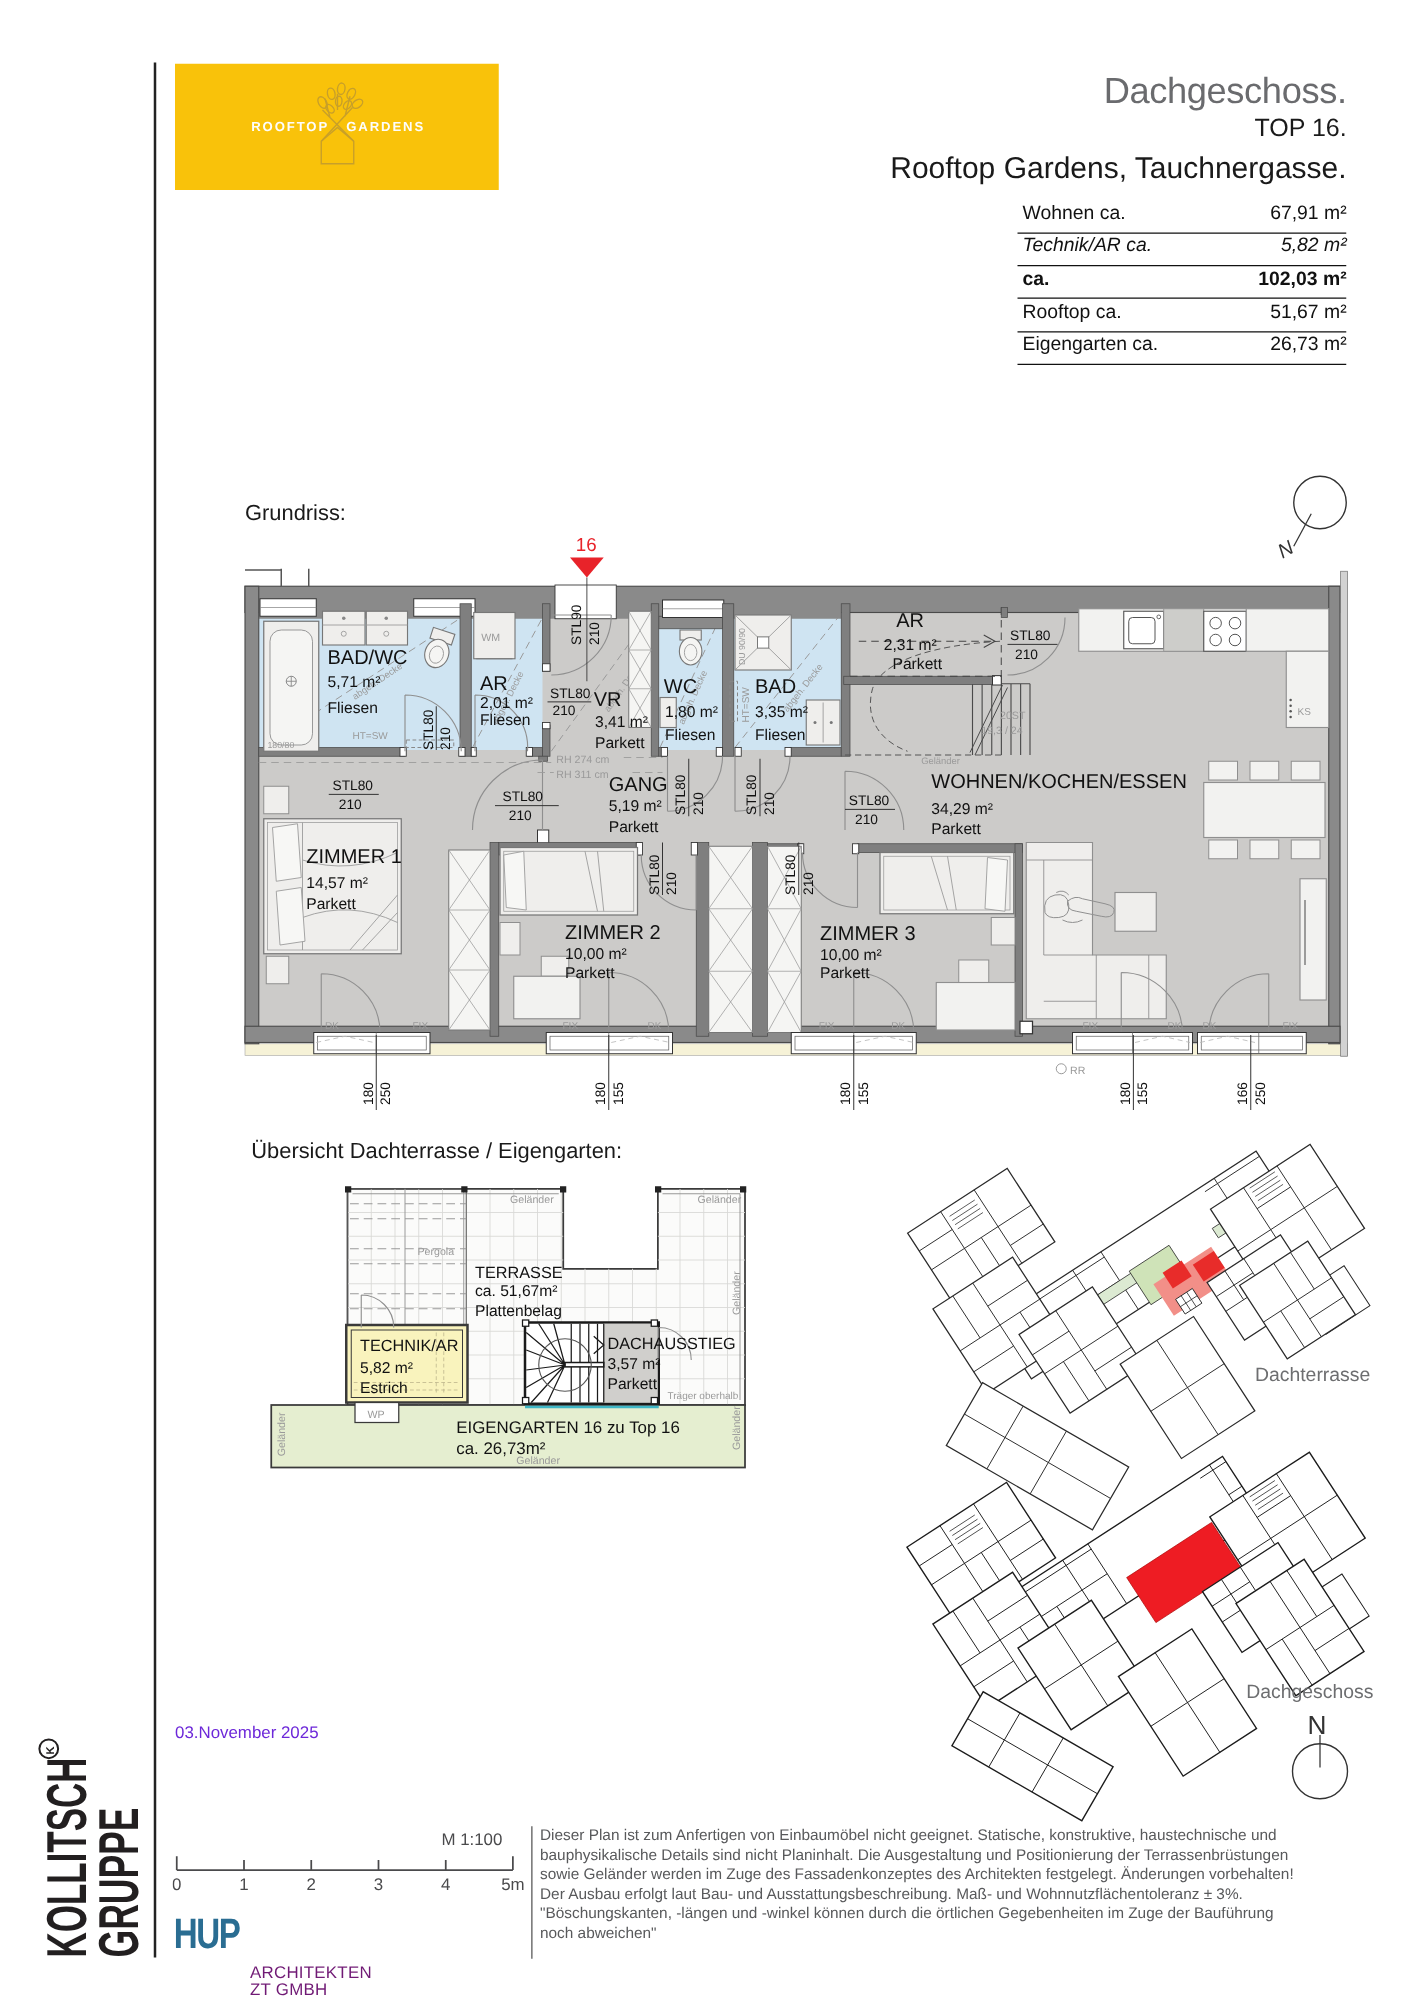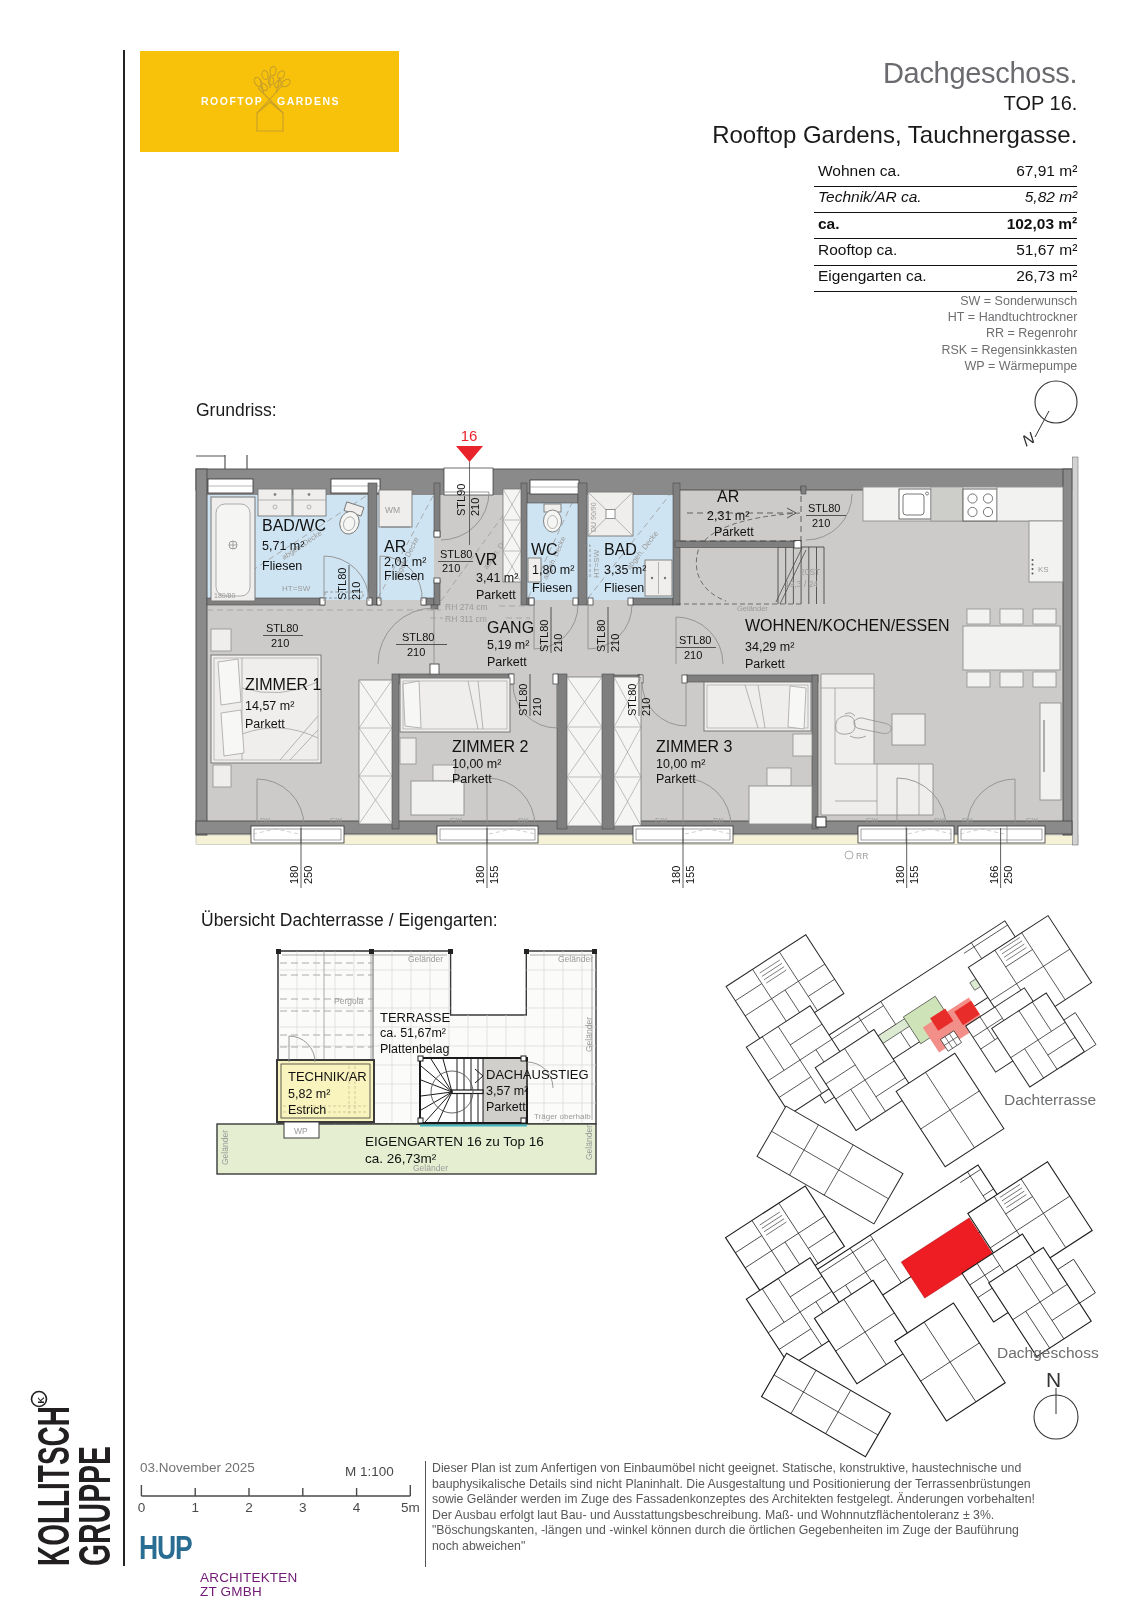--- a/index.html
+++ b/index.html
@@ -66,23 +66,20 @@
     <span class="row-label" style="padding-left:4px;">Rooftop ca.</span>
         <span class="row-val">51,67 m²</span>
       </div>
 
   <div style="display:flex;justify-content:space-between;border-bottom:1.6px solid #111;height:23.8px;align-items:flex-start;padding-top:1.5px;">
     <span class="row-label" style="padding-left:4px;">Eigengarten ca.</span>
         <span class="row-val">26,73 m²</span>
       </div>
 </div>
 
-<div class="abs" style="right:53.7px;top:293px;text-align:right;font-size:12.5px;color:#6d6e70;line-height:16.2px;">
-SW&nbsp;= Sonderwunsch<br>HT&nbsp;= Handtuchtrockner<br>RR&nbsp;= Regenrohr<br>RSK&nbsp;= Regensinkkasten<br>WP&nbsp;= Wärmepumpe
-</div>
 
 <div class="abs" style="left:196px;top:400px;font-size:17.5px;color:#1a1a1a;">Grundriss:</div>
 
 <div class="abs" style="left:201px;top:910px;font-size:17.5px;color:#1a1a1a;">Übersicht Dachterrasse / Eigengarten:</div>
 
 <svg class="abs" style="left:0;top:0;" width="1131" height="1600" viewBox="0 0 1131 1600">
 <g id="floorplan" stroke-linecap="butt">
 
   <rect x="207" y="483" width="856" height="338" fill="#cccbc9"></rect>
 
@@ -812,23 +809,23 @@
   <text transform="translate(1026,447) rotate(-29)" font-size="16" fill="#333" stroke="none" font-style="italic">N</text>
 </g>
 
 <g id="north-bottom" stroke="#333" fill="none">
   <circle cx="1056" cy="1417" r="22" stroke-width="1.1"></circle>
   <line x1="1056" y1="1388" x2="1056" y2="1414" stroke-width="1"></line>
   <text x="1046" y="1387" font-size="21" fill="#333" stroke="none">N</text>
 </g>
 </svg>
 
-<div class="abs" style="left:140px;top:1460px;font-size:13.5px;color:#737373;">03.November 2025</div>
-
-<div class="abs" style="left:345px;top:1464px;width:65px;text-align:left;font-size:13.5px;color:#4a4a4c;">M 1:100</div>
+<div class="abs" style="left:140px;top:1378px;font-size:13.5px;color:#6d28d9;">03.November 2025</div>
+
+<div class="abs" style="left:345px;top:1464px;width:65px;text-align:center;font-size:13.5px;color:#4a4a4c;">M 1:100</div>
 
 <svg class="abs" style="left:138px;top:1480px;" width="285" height="35" viewBox="0 0 285 35">
   <path d="M3.4 16 L272.3 16" stroke="#4a4a4c" stroke-width="1.4" fill="none"></path>
   <path d="M3.4 16 L3.4 5 M57.2 16 L57.2 8 M111 16 L111 8 M164.8 16 L164.8 8 M218.6 16 L218.6 8 M272.3 16 L272.3 5" stroke="#4a4a4c" stroke-width="1.4" fill="none"></path>
   <text x="3.4" y="32" font-size="13.5" fill="#4a4a4c" text-anchor="middle">0</text>
   <text x="57.2" y="32" font-size="13.5" fill="#4a4a4c" text-anchor="middle">1</text>
   <text x="111" y="32" font-size="13.5" fill="#4a4a4c" text-anchor="middle">2</text>
   <text x="164.8" y="32" font-size="13.5" fill="#4a4a4c" text-anchor="middle">3</text>
   <text x="218.6" y="32" font-size="13.5" fill="#4a4a4c" text-anchor="middle">4</text>
   <text x="272.3" y="32" font-size="13.5" fill="#4a4a4c" text-anchor="middle">5m</text>

